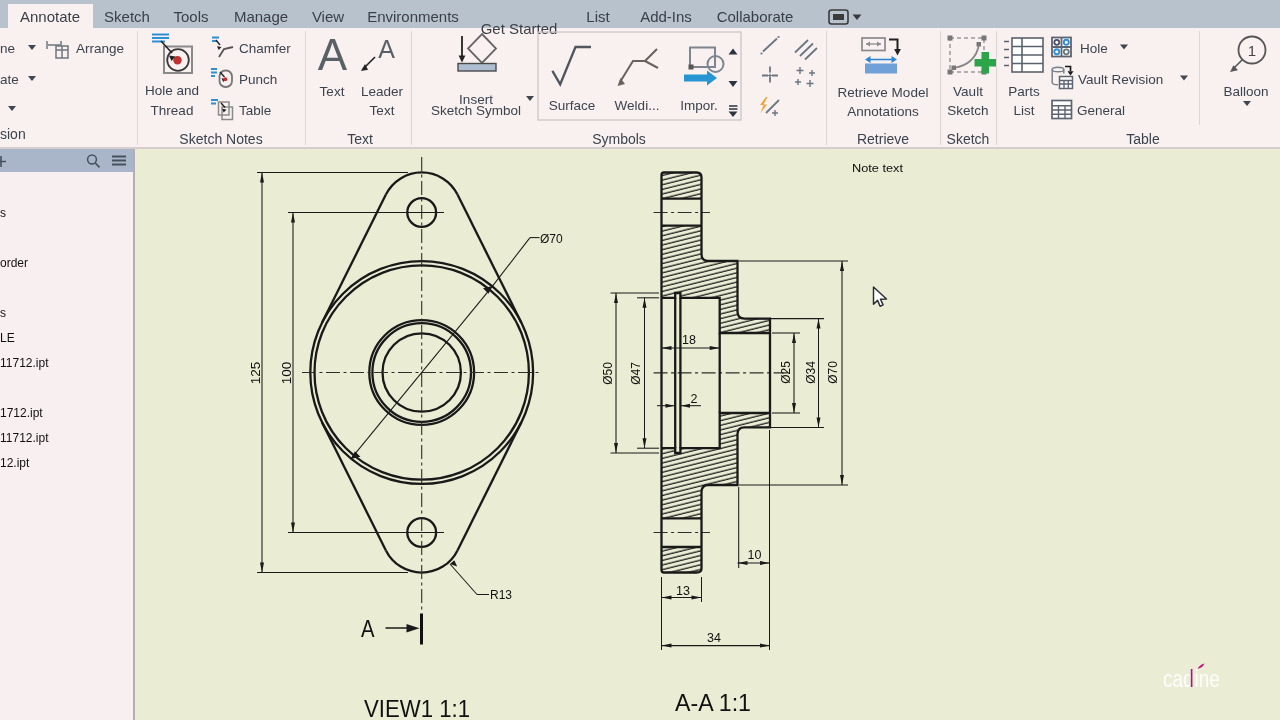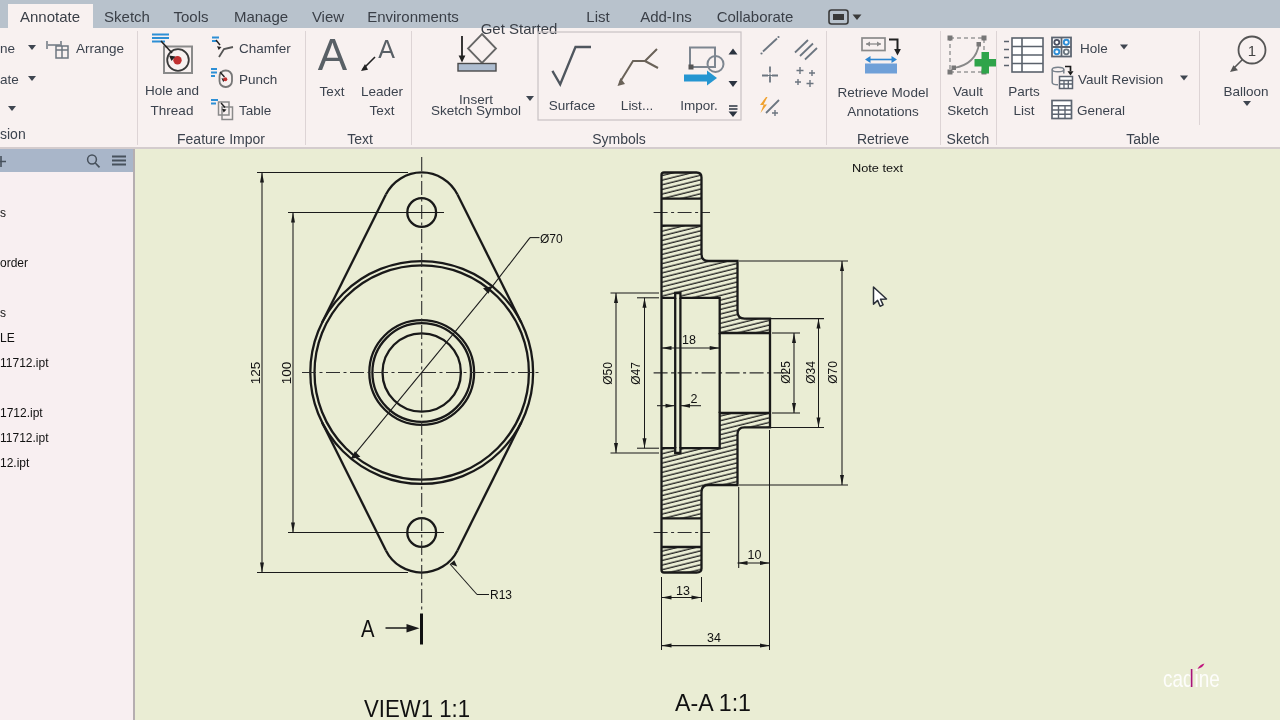--- a/index.html
+++ b/index.html
@@ -44,35 +44,35 @@
   <div class="t lbl c" style="left:172px;top:103px">Thread</div>
   <div class="t lbl" style="left:239px;top:41px">Chamfer</div>
   <div class="t lbl" style="left:239px;top:72px">Punch</div>
   <div class="t lbl" style="left:239px;top:103px">Table</div>
   <div class="t lbl c" style="left:332px;top:84px">Text</div>
   <div class="t lbl c" style="left:382px;top:84px">Leader</div>
   <div class="t lbl c" style="left:382px;top:103px">Text</div>
   <div class="t lbl c" style="left:476px;top:92px">Insert</div>
   <div class="t lbl c" style="left:476px;top:103px">Sketch Symbol</div>
   <div class="t lbl c" style="left:572px;top:98px">Surface</div>
-  <div class="t lbl c" style="left:637px;top:98px">List...</div>
+  <div class="t lbl c" style="left:637px;top:98px">Weldi...</div>
   <div class="t lbl c" style="left:699px;top:98px">Impor.</div>
   <div class="t lbl c" style="left:883px;top:85px">Retrieve Model</div>
   <div class="t lbl c" style="left:883px;top:104px">Annotations</div>
   <div class="t lbl c" style="left:968px;top:84px">Vault</div>
   <div class="t lbl c" style="left:968px;top:103px">Sketch</div>
   <div class="t lbl c" style="left:1024px;top:84px">Parts</div>
   <div class="t lbl c" style="left:1024px;top:103px">List</div>
   <div class="t lbl" style="left:1080px;top:41px">Hole</div>
   <div class="t lbl" style="left:1078px;top:72px">Vault Revision</div>
   <div class="t lbl" style="left:1077px;top:103px">General</div>
   <div class="t lbl c" style="left:1246px;top:84px">Balloon</div>
 
   <div class="t glb" style="left:0px;top:126px">sion</div>
-  <div class="t glb c" style="left:221px;top:131px">Feature Impor</div>
+  <div class="t glb c" style="left:221px;top:131px">Sketch Notes</div>
   <div class="t glb c" style="left:360px;top:131px">Text</div>
   <div class="t glb c" style="left:619px;top:131px">Symbols</div>
   <div class="t glb c" style="left:883px;top:131px">Retrieve</div>
   <div class="t glb c" style="left:968px;top:131px">Sketch</div>
   <div class="t glb c" style="left:1143px;top:131px">Table</div>
 
   <svg style="position:absolute;left:0;top:0" width="1280" height="150" viewBox="0 0 1280 150">
 
     <rect x="538" y="32" width="203" height="88" fill="none" stroke="#c9c2c4" stroke-width="1.2"></rect>
 

